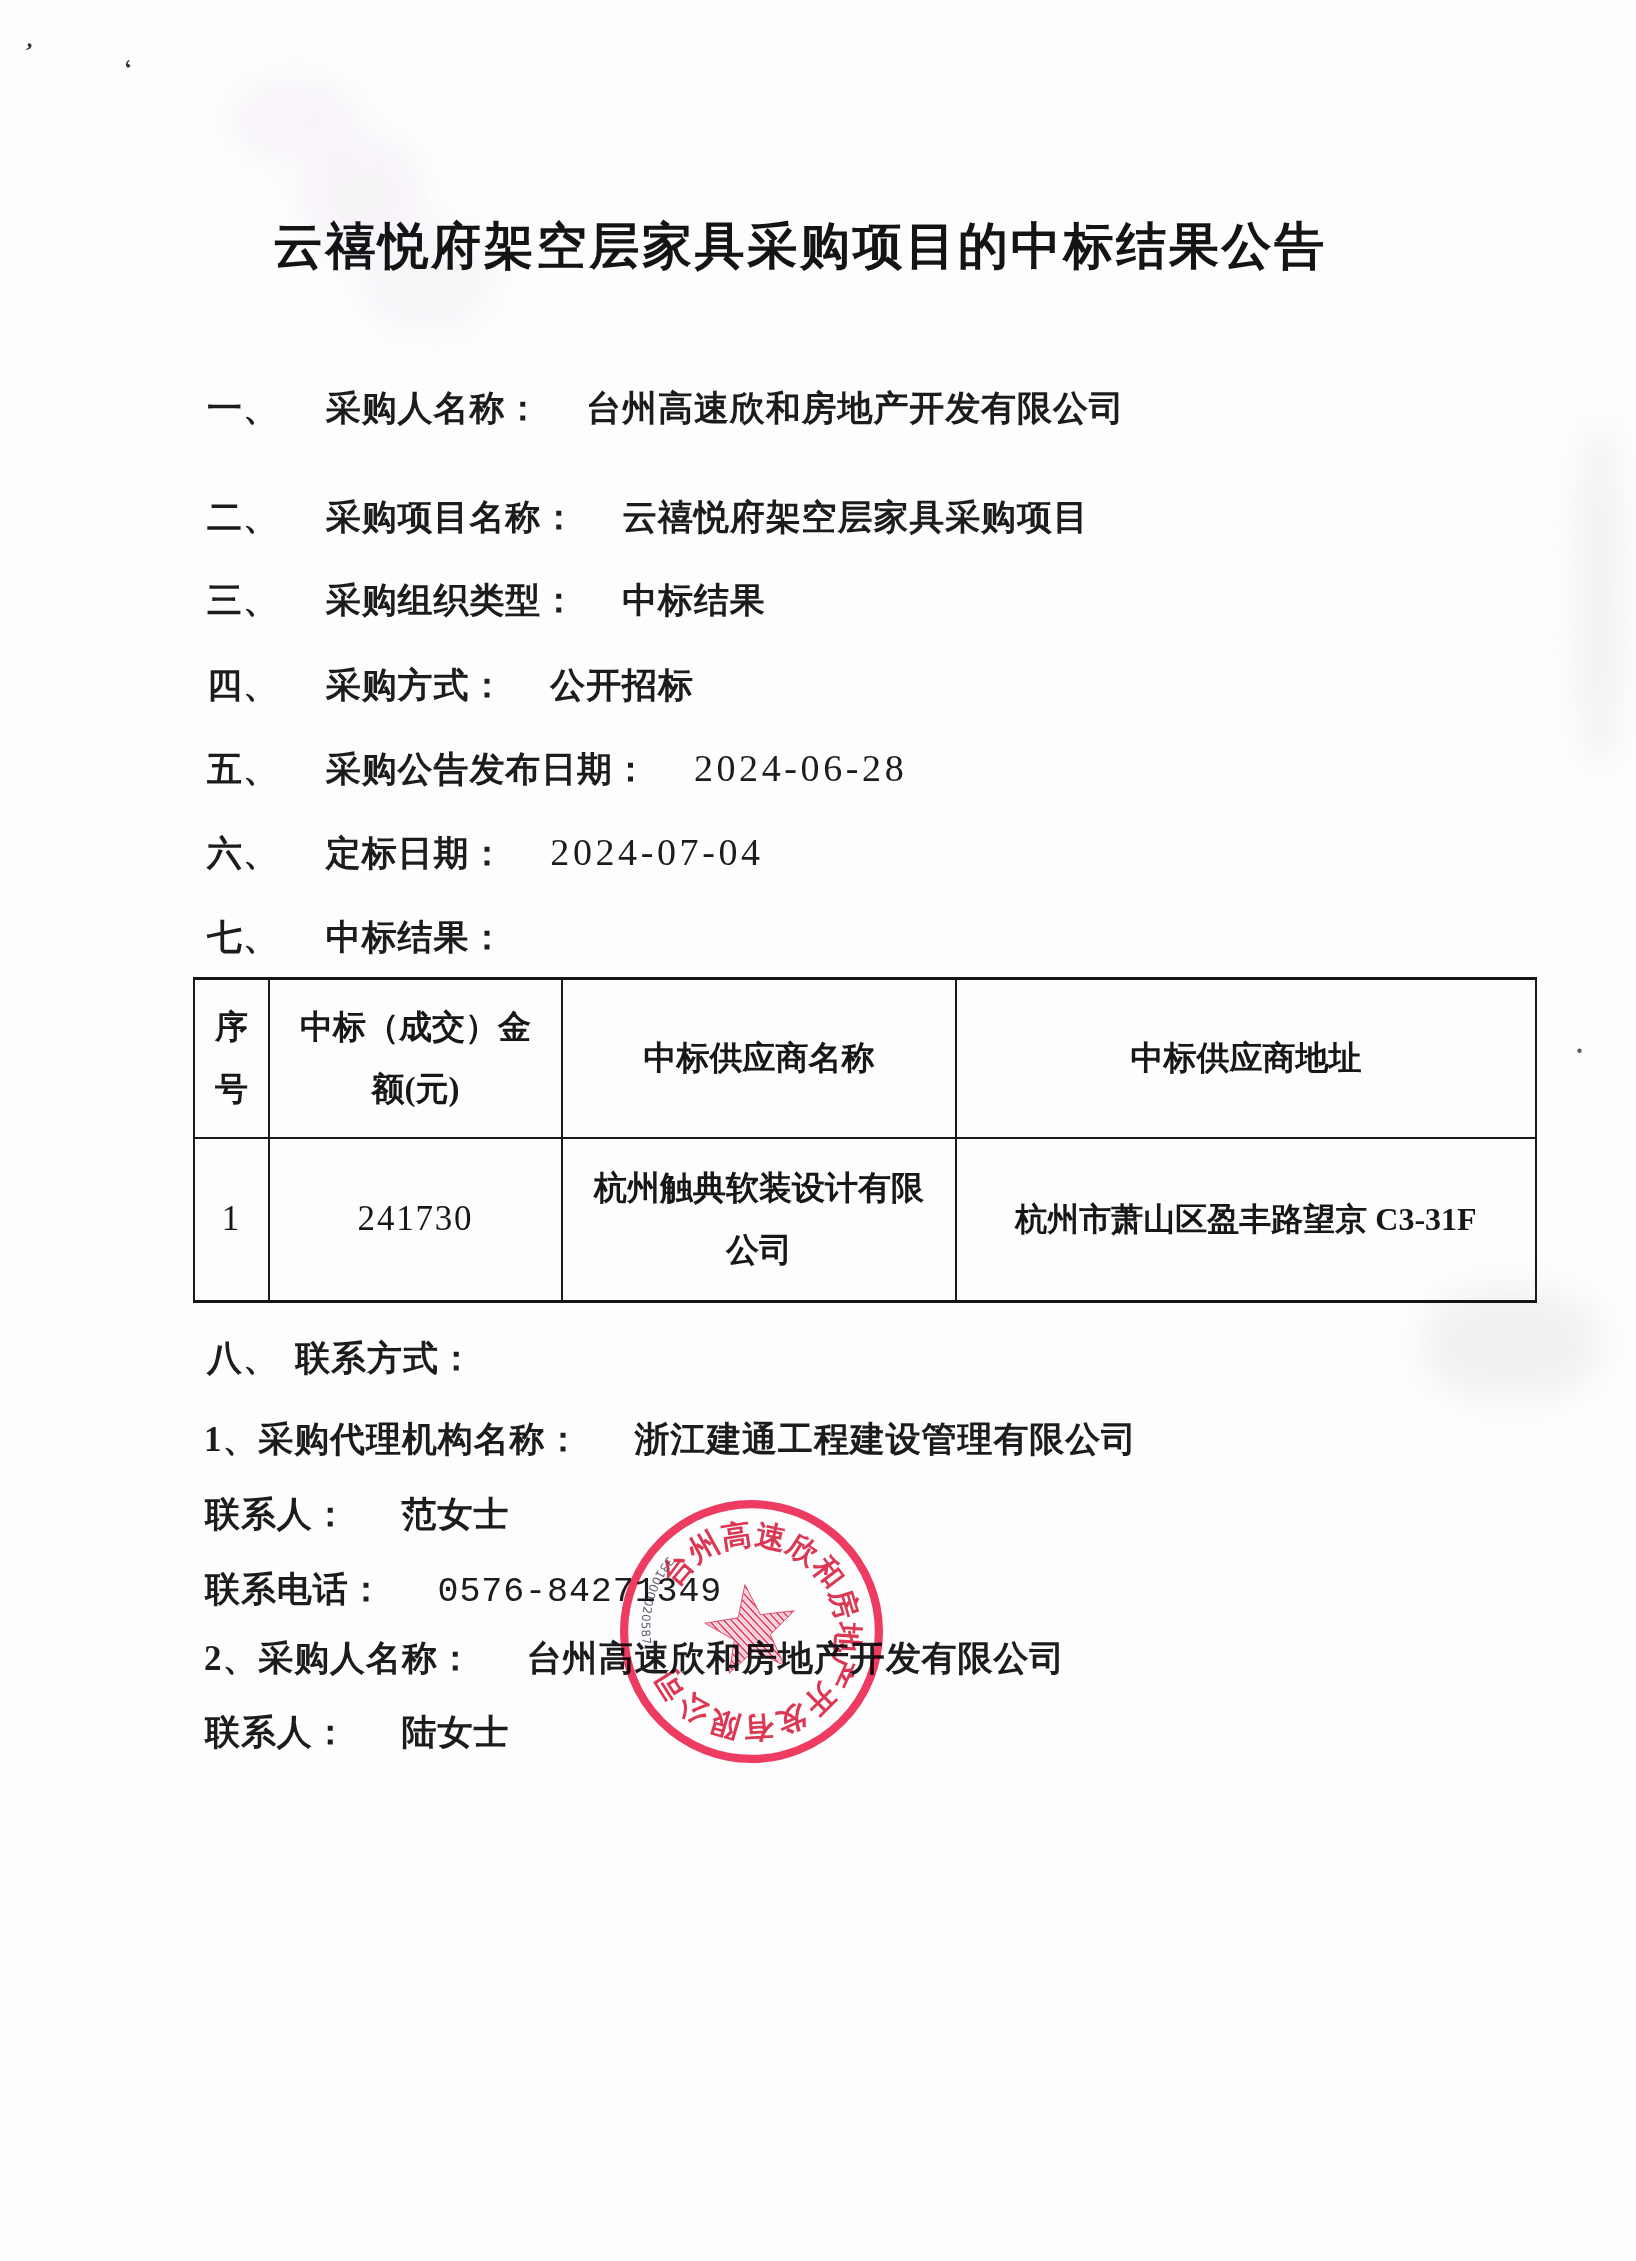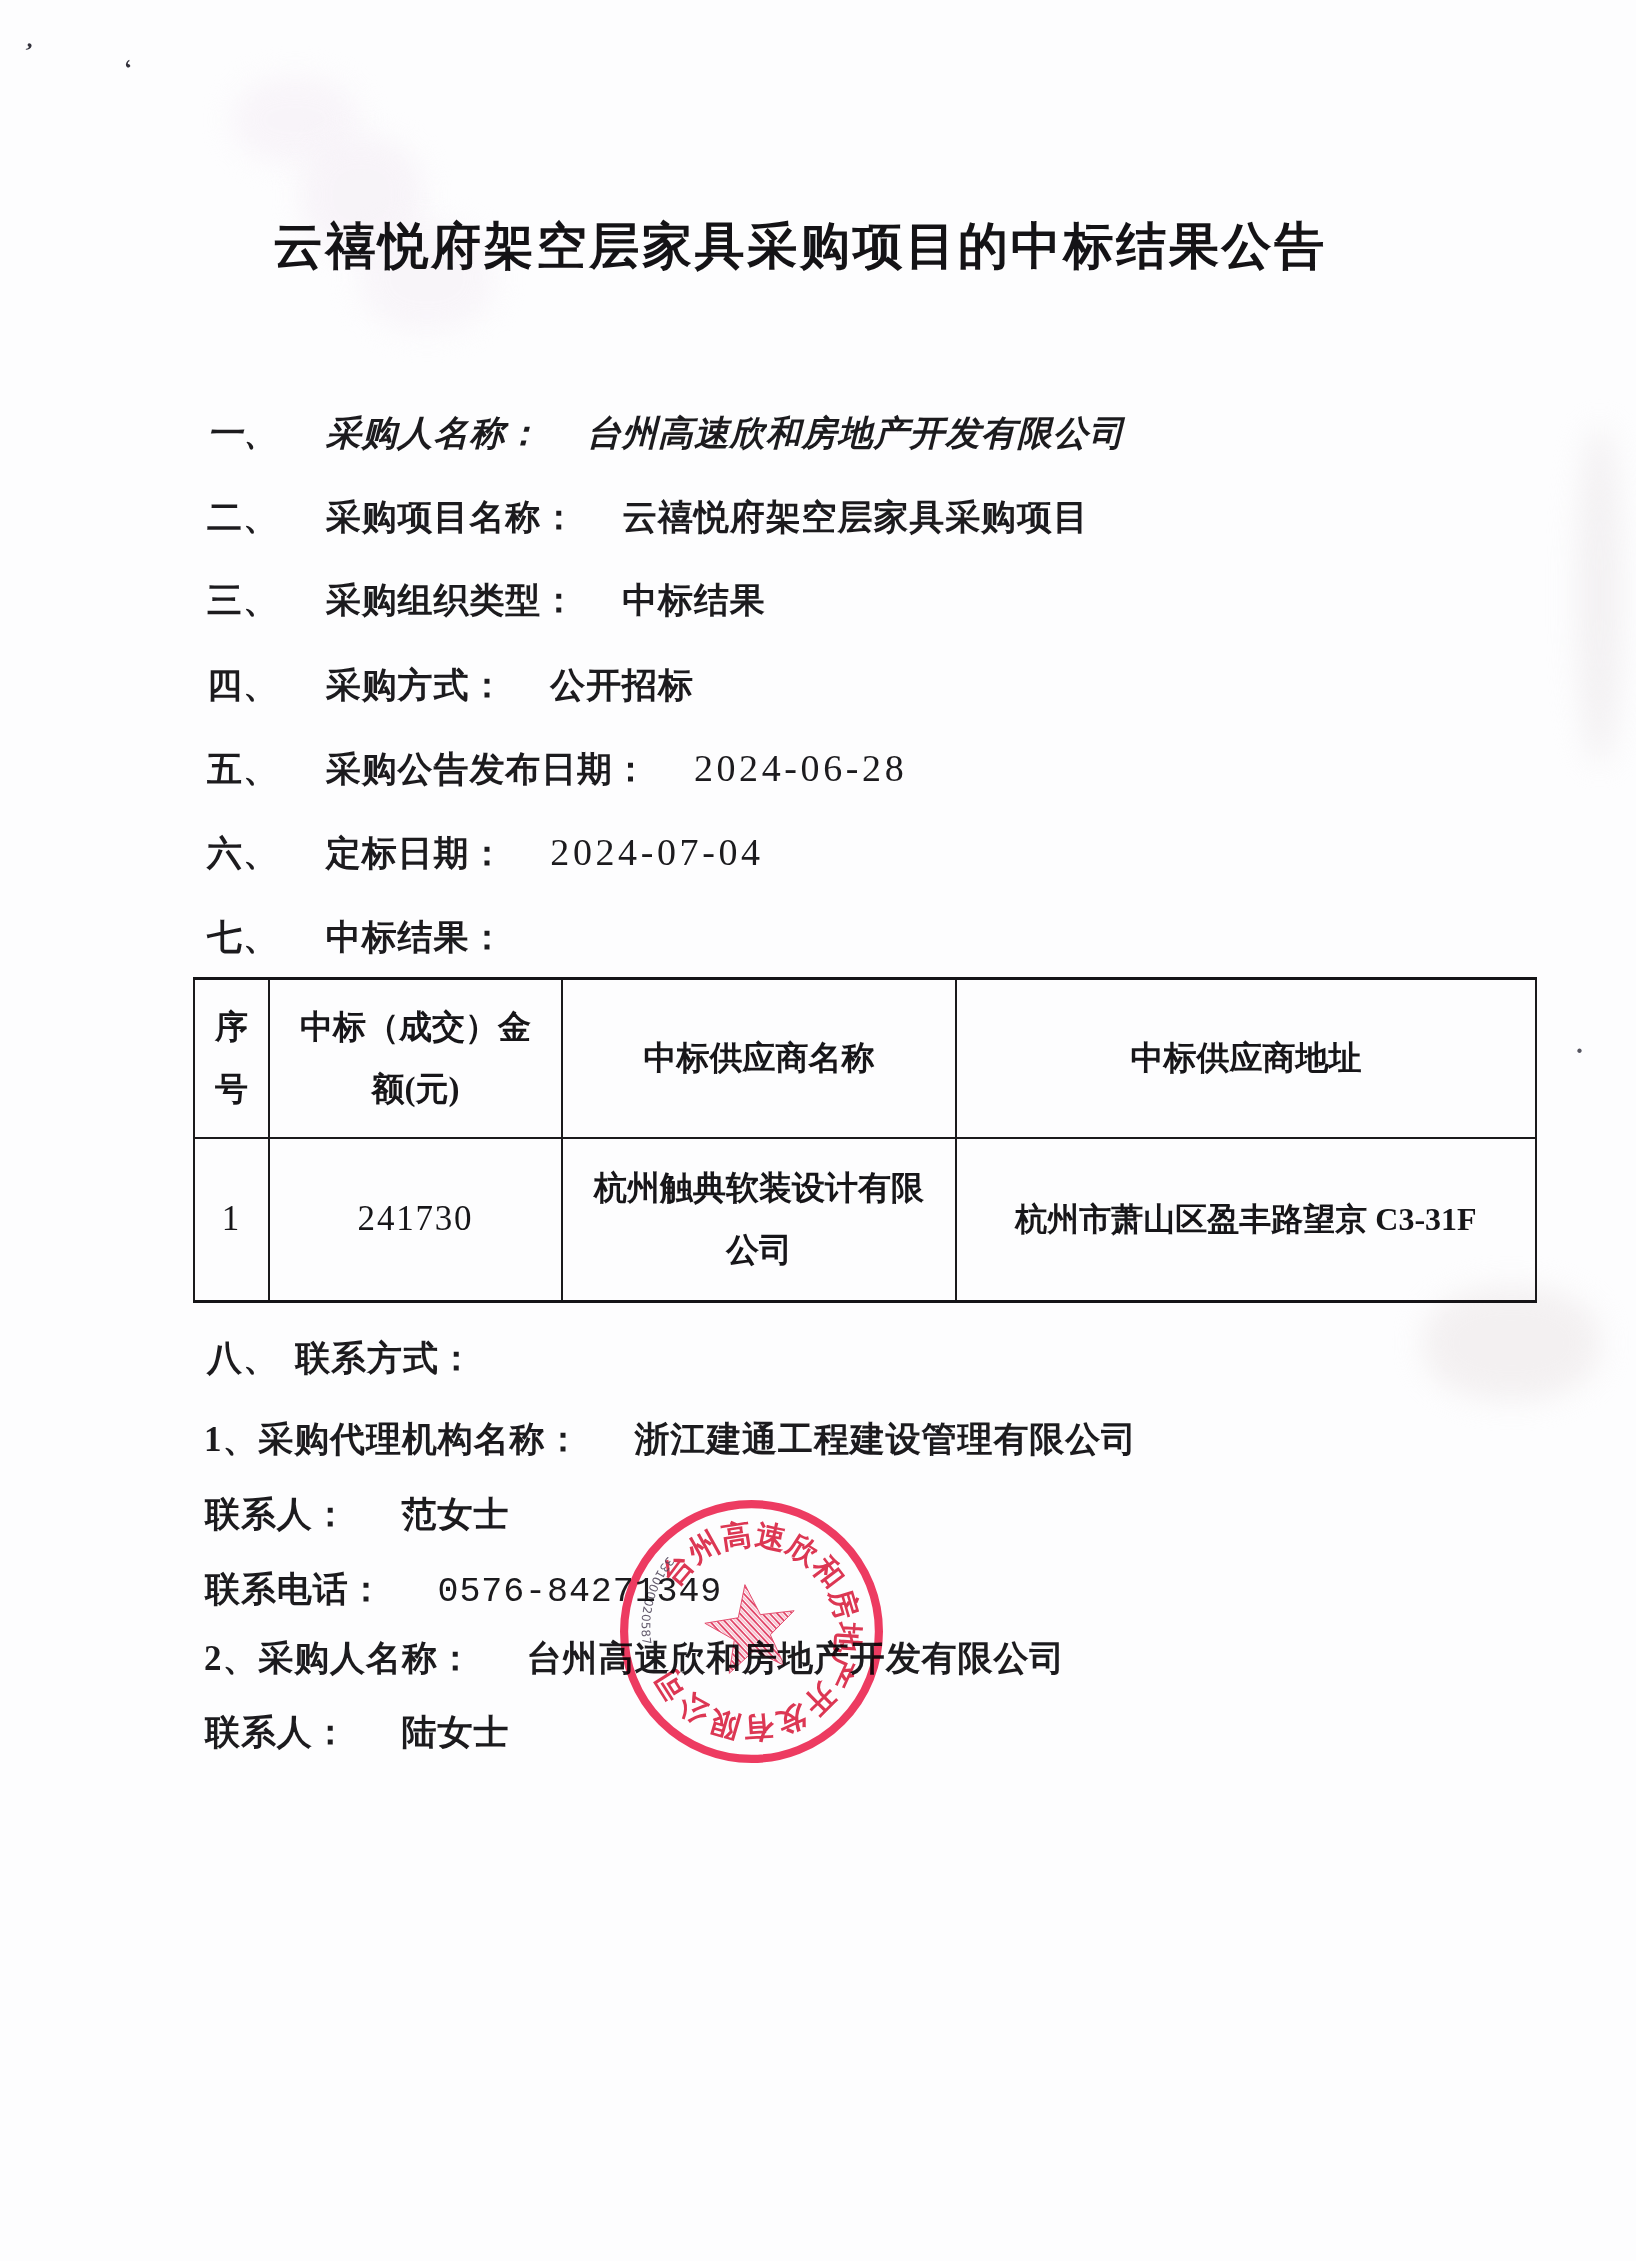--- a/index.html
+++ b/index.html
@@ -51,21 +51,21 @@
   <div class="smudge" style="left:300px;top:136px;width:123px;height:118px;background:#f6f1f7;"></div>
   <div class="smudge" style="left:359px;top:223px;width:136px;height:109px;background:#f7f3f8;"></div>
   <div class="smudge" style="left:1577px;top:427px;width:45px;height:336px;background:#f0edef;"></div>
   <div class="smudge" style="left:1423px;top:1286px;width:177px;height:114px;background:#f0eced;"></div>
   <span class="speck" style="left:23.6px;top:38px;font-size:23.6px;transform:rotate(14deg);">’</span>
   <span class="speck" style="left:125px;top:55px;font-size:23.6px;transform:rotate(-16deg);">‘</span>
   <span class="speck" style="left:1575px;top:1036px;font-size:27px;color:#565560;">·</span>
 
   <h1 class="title">云禧悦府架空层家具采购项目的中标结果公告</h1>
 
-  <div class="line" style="top:410px;font-style:italic;">
+  <div class="line" style="top:385px;">
     <span class="inum">一、</span><span>采购人名称：</span><span class="ivalue">台州高速欣和房地产开发有限公司</span>
   </div>
   <div class="line" style="top:494px;">
     <span class="inum">二、</span><span>采购项目名称：</span><span class="ivalue">云禧悦府架空层家具采购项目</span>
   </div>
   <div class="line" style="top:577px;">
     <span class="inum">三、</span><span>采购组织类型：</span><span class="ivalue">中标结果</span>
   </div>
   <div class="line" style="top:662px;">
     <span class="inum">四、</span><span>采购方式：</span><span class="ivalue">公开招标</span>

